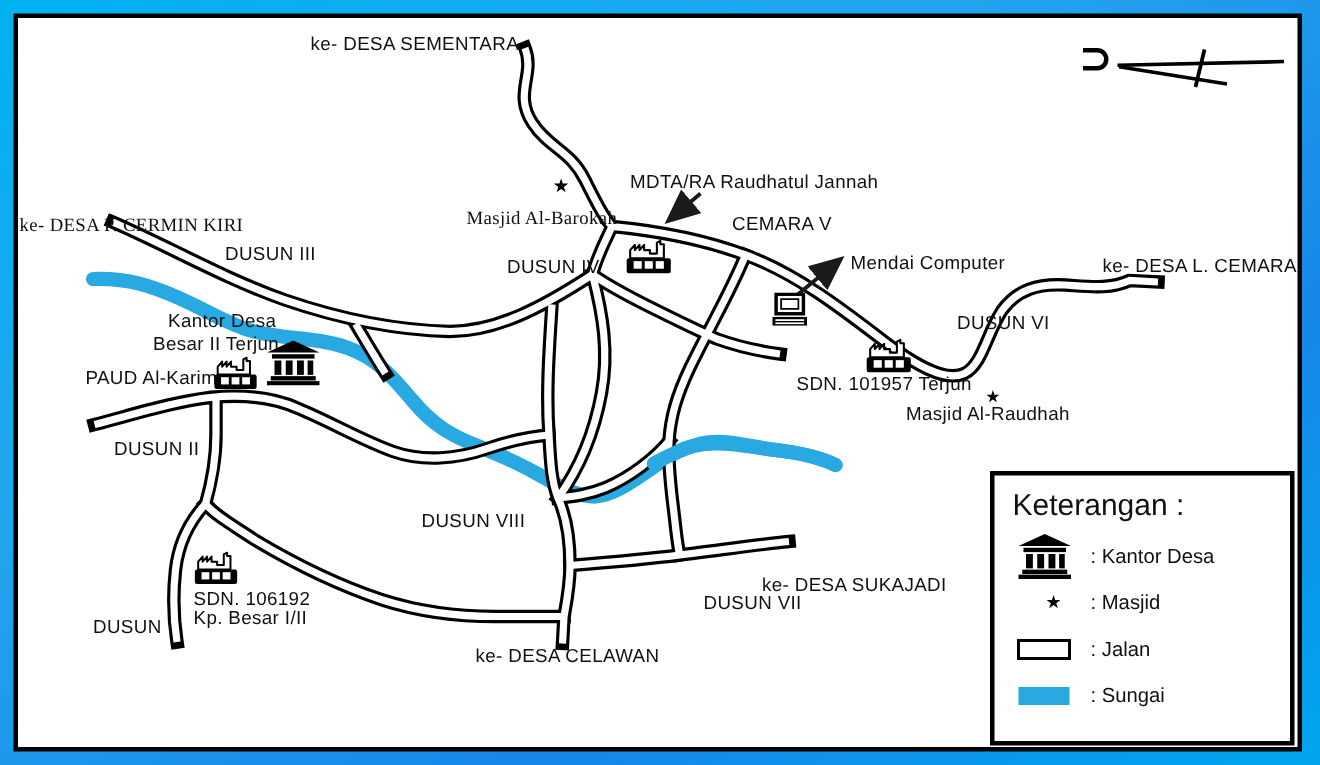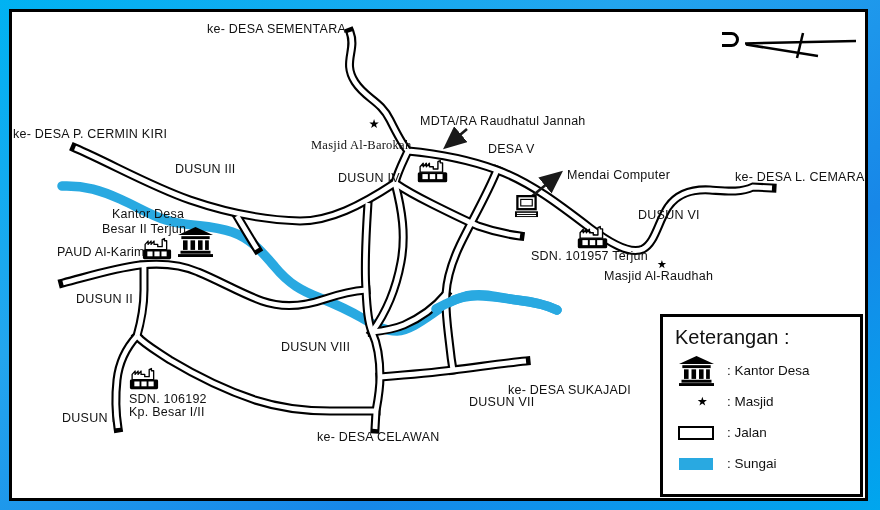--- a/index.html
+++ b/index.html
@@ -125,25 +125,25 @@
       <use href="#sym-sekolah" x="577" y="225" width="31" height="24"></use>
       <use href="#sym-masjid" x="644" y="252" width="25" height="25"></use>
       <use href="#sym-kantor" x="177" y="227" width="37" height="30"></use>
       <use href="#sym-sekolah" x="142" y="237" width="30" height="23"></use>
       <use href="#sym-sekolah" x="129" y="367" width="30" height="23"></use>
     </g>
 </svg>
 
 <div id="labels-layer">
     <div class="maplabel" style="left: 207px; top: 23px;">ke- DESA SEMENTARA</div>
-    <div class="maplabel" style="left: 13px; top: 128px;">ke- DESA P. CERMIN KIRI</div>
-    <div class="maplabel" style="left: 175px; top: 163px;">DUSUN III</div>
+    <div class="maplabel" style="left: 13px; top: 144px; font-family: Liberation Serif, serif;">ke- DESA P. CERMIN KIRI</div>
+    <div class="maplabel" style="left: 150px; top: 163px;">DUSUN III</div>
     <div class="maplabel" style="left: 311px; top: 139px; font-family: Liberation Serif, serif;">Masjid Al-Barokah</div>
     <div class="maplabel" style="left: 420px; top: 115px;">MDTA/RA Raudhatul Jannah</div>
-    <div class="maplabel" style="left: 488px; top: 143px;">DESA V</div>
+    <div class="maplabel" style="left: 488px; top: 143px;">CEMARA V</div>
     <div class="maplabel" style="left: 338px; top: 172px; text-align: center;">DUSUN IV</div>
     <div class="maplabel" style="left: 567px; top: 169px;">Mendai Computer</div>
     <div class="maplabel" style="left: 735px; top: 171px;">ke- DESA L. CEMARA</div>
     <div class="maplabel" style="left: 638px; top: 209px;">DUSUN VI</div>
     <div class="maplabel" style="left: 531px; top: 250px;">SDN. 101957 Terjun</div>
     <div class="maplabel" style="left: 604px; top: 270px;">Masjid Al-Raudhah</div>
     <div class="maplabel" style="left: 112px; top: 208px;">Kantor Desa</div>
     <div class="maplabel" style="left: 102px; top: 223px;">Besar II Terjun</div>
     <div class="maplabel" style="left: 57px; top: 246px;">PAUD Al-Karim</div>
     <div class="maplabel" style="left: 76px; top: 293px;">DUSUN II</div>

